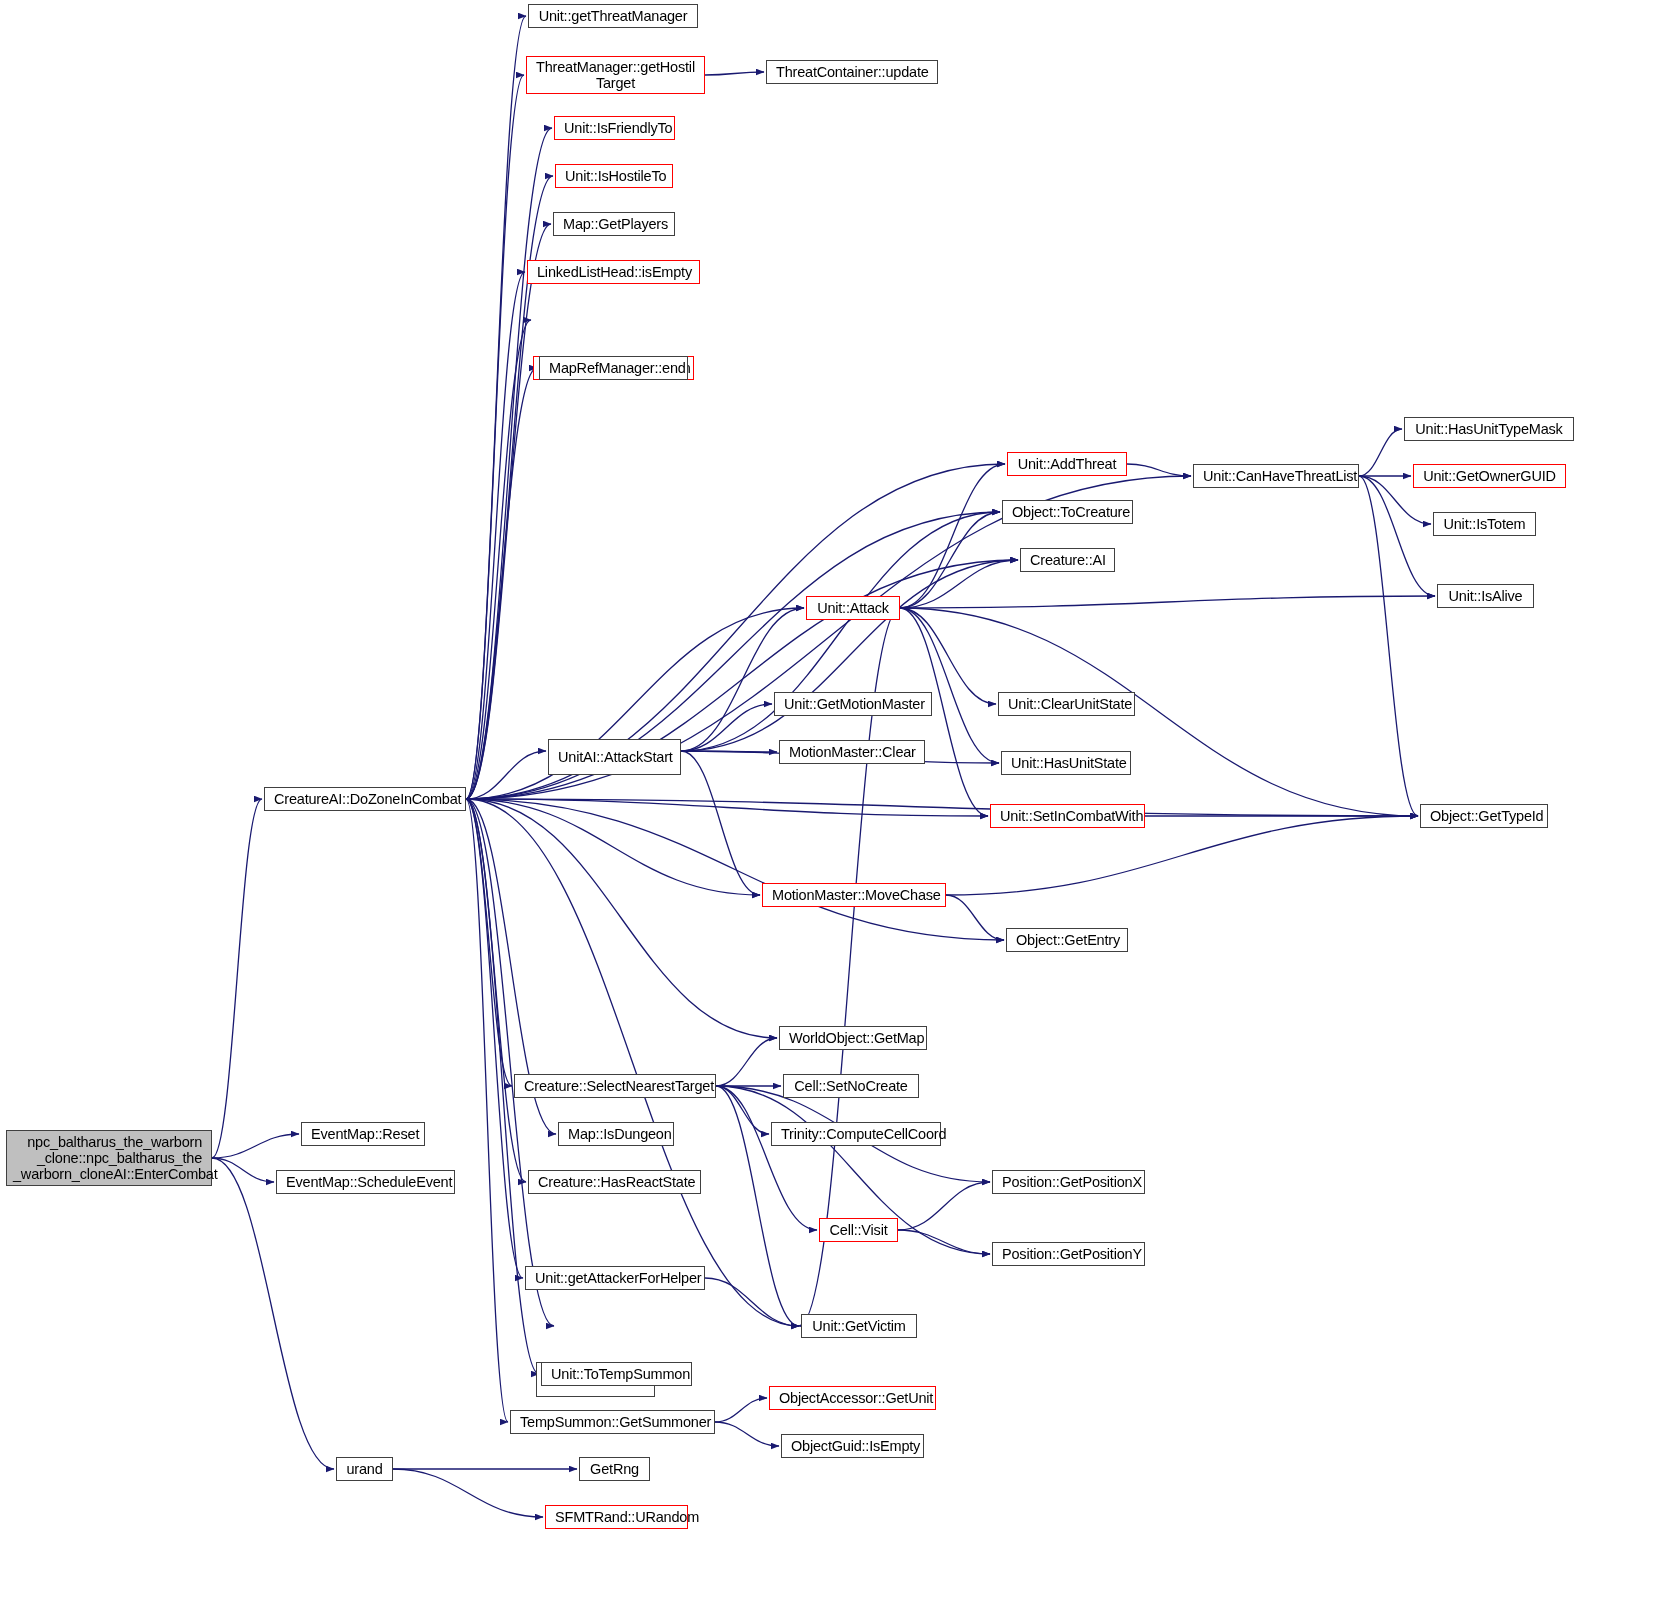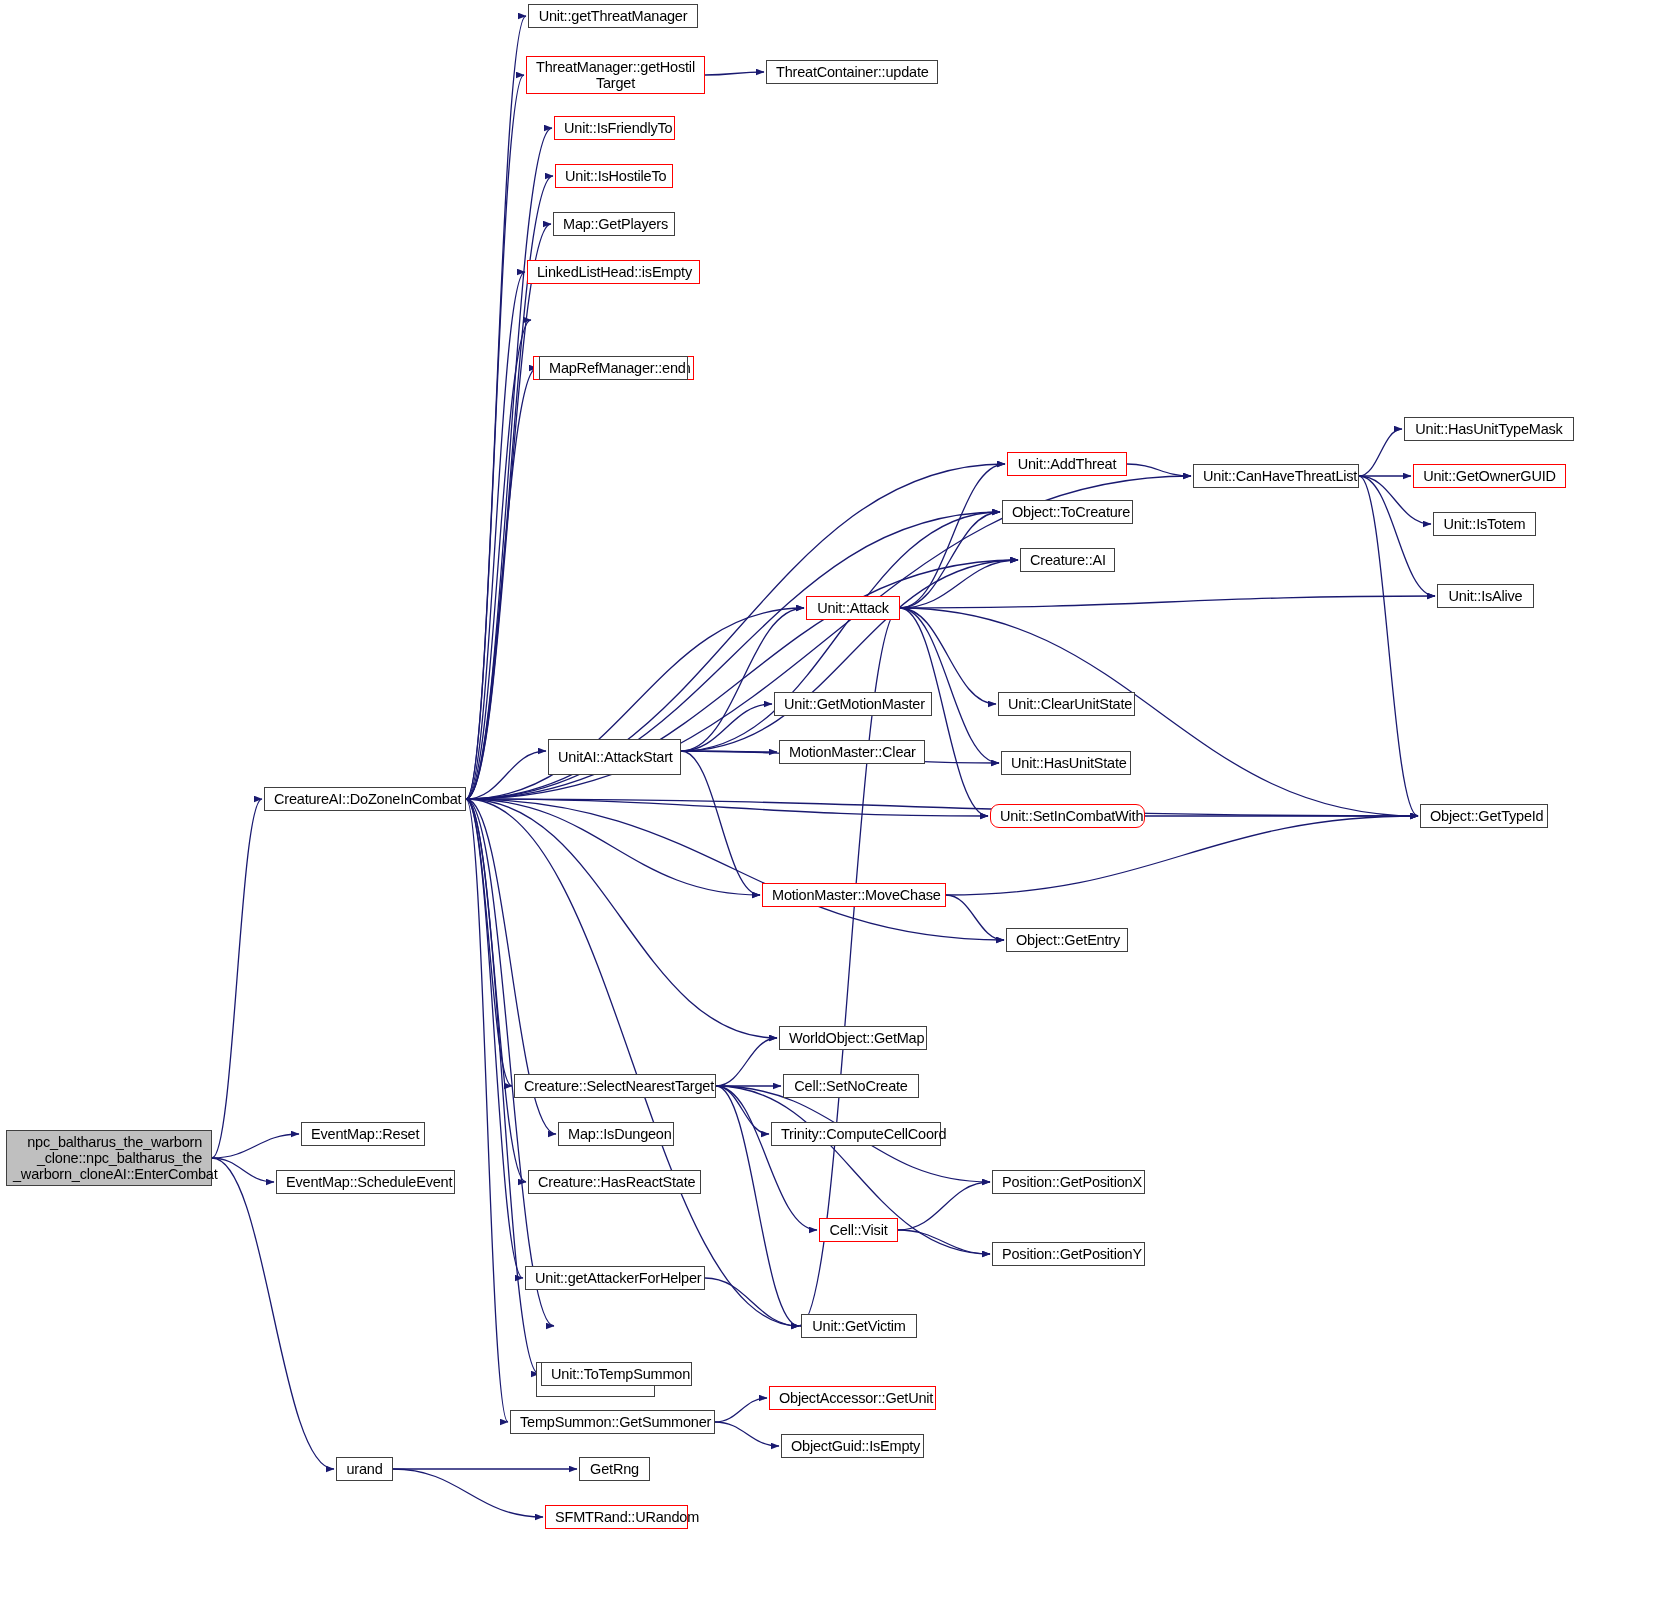--- a/index.html
+++ b/index.html
@@ -156,21 +156,21 @@
       <div class="node" style="left: 766px; top: 60px; width: 172px; height: 24px;"><span class="node-label">ThreatContainer::update</span></div>
       <div class="node red" style="left: 1007px; top: 452px; width: 120px; height: 24px;"><span class="node-label">Unit::AddThreat</span></div>
       <div class="node" style="left: 1002px; top: 500px; width: 131px; height: 24px;"><span class="node-label">Object::ToCreature</span></div>
       <div class="node" style="left: 1020px; top: 548px; width: 95px; height: 24px;"><span class="node-label">Creature::AI</span></div>
       <div class="node red" style="left: 806px; top: 596px; width: 94px; height: 24px;"><span class="node-label">Unit::Attack</span></div>
       <div class="node" style="left: 774px; top: 692px; width: 158px; height: 24px;"><span class="node-label">Unit::GetMotionMaster</span></div>
       <div class="node" style="left: 779px; top: 740px; width: 146px; height: 24px;"><span class="node-label">MotionMaster::Clear</span></div>
       <div class="node" style="left: 548px; top: 739px; width: 133px; height: 36px;"><span class="node-label">UnitAI::AttackStart</span></div>
       <div class="node" style="left: 998px; top: 692px; width: 137px; height: 24px;"><span class="node-label">Unit::ClearUnitState</span></div>
       <div class="node" style="left: 1001px; top: 751px; width: 130px; height: 24px;"><span class="node-label">Unit::HasUnitState</span></div>
-      <div class="node red" style="left: 990px; top: 804px; width: 155px; height: 24px; border-radius: 9px;"><span class="node-label">Unit::SetInCombatWith</span></div>
+      <div class="node red" style="left: 990px; top: 804px; width: 155px; height: 24px;"><span class="node-label">Unit::SetInCombatWith</span></div>
       <div class="node red" style="left: 762px; top: 883px; width: 184px; height: 24px;"><span class="node-label">MotionMaster::MoveChase</span></div>
       <div class="node" style="left: 1006px; top: 928px; width: 122px; height: 24px;"><span class="node-label">Object::GetEntry</span></div>
       <div class="node" style="left: 1193px; top: 464px; width: 166px; height: 24px;"><span class="node-label">Unit::CanHaveThreatList</span></div>
       <div class="node" style="left: 1404px; top: 417px; width: 170px; height: 24px;"><span class="node-label">Unit::HasUnitTypeMask</span></div>
       <div class="node red" style="left: 1413px; top: 464px; width: 153px; height: 24px;"><span class="node-label">Unit::GetOwnerGUID</span></div>
       <div class="node" style="left: 1433px; top: 512px; width: 103px; height: 24px;"><span class="node-label">Unit::IsTotem</span></div>
       <div class="node" style="left: 1437px; top: 584px; width: 97px; height: 24px;"><span class="node-label">Unit::IsAlive</span></div>
       <div class="node" style="left: 1420px; top: 804px; width: 128px; height: 24px;"><span class="node-label">Object::GetTypeId</span></div>
       <div class="node" style="left: 779px; top: 1026px; width: 148px; height: 24px;"><span class="node-label">WorldObject::GetMap</span></div>
       <div class="node" style="left: 514px; top: 1074px; width: 202px; height: 24px;"><span class="node-label">Creature::SelectNearestTarget</span></div>

